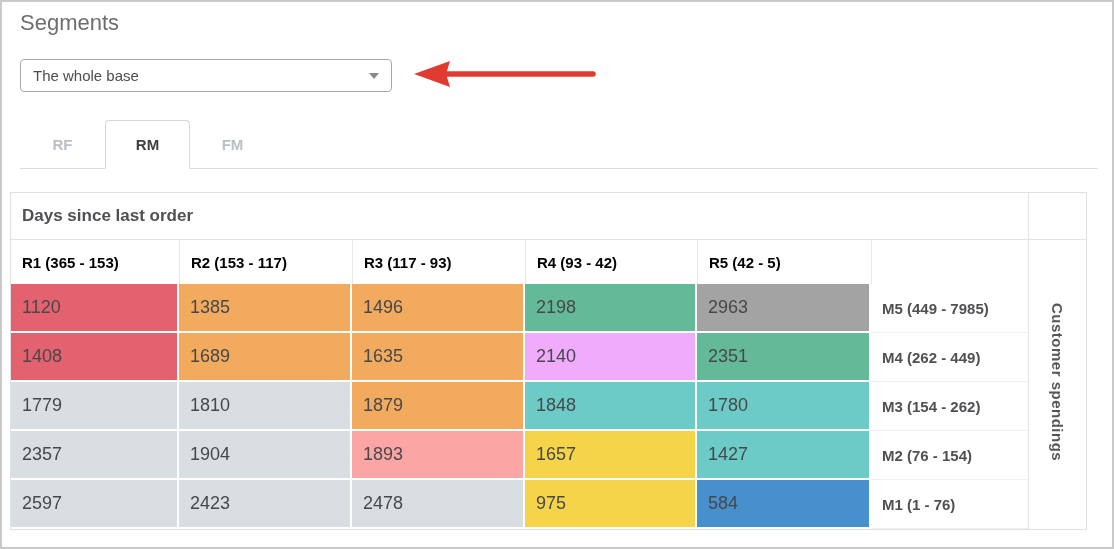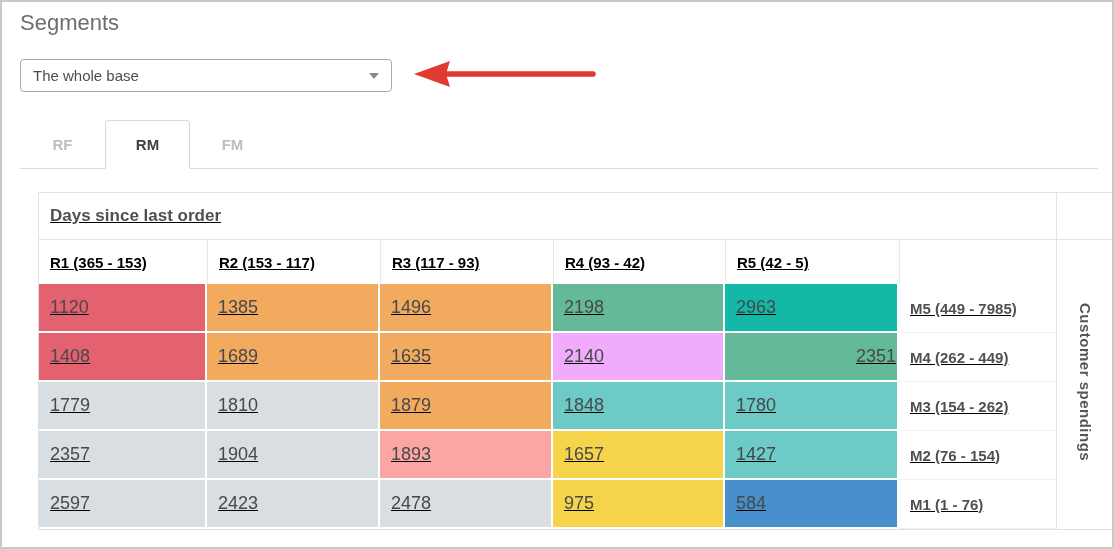--- a/index.html
+++ b/index.html
@@ -28,21 +28,21 @@
     display: flex; border-bottom: 1px solid #dcdcdc;
   }
   .tab {
     width: 85px; height: 49px; display: flex; align-items: center; justify-content: center;
     font-size: 15px; font-weight: 700; color: #b9bfc7; cursor: pointer;
   }
   .tab.active {
     color: #3e4045; background: #fff; border: 1px solid #d8d8d8; border-bottom: 1px solid #fff;
     border-radius: 4px 4px 0 0; margin-bottom: -1px;
   }
-  .matrix-wrap { position: absolute; left: 36px; top: 190px; text-decoration: underline; }
+  .matrix-wrap { position: absolute; left: 8px; top: 190px; }
   table.matrix {
     border-collapse: separate; border-spacing: 0; table-layout: fixed;
     width: 1075px; border: 1px solid #e0e0e0; background: #fff;
   }
   .matrix td, .matrix th { box-sizing: border-box; text-align: left; }
   .matrix-title-cell {
     height: 47px; padding-left: 11px; font-size: 17px; font-weight: 700; color: #4e5054;
     border-bottom: 1px solid #e3e3e3;
   }
   .cs-empty { border-left: 1px solid #e3e3e3; border-bottom: 1px solid #e3e3e3; }
@@ -113,29 +113,29 @@
             <th class="col-head">R5 (42 - 5)</th>
             <th class="col-head m-head"></th>
             <td class="cs-cell" rowspan="6"><span class="cs-text">Customer spendings</span></td>
           </tr>
 
       <tr class="">
             <td class="cell" style="background: rgb(228, 97, 111);">1120</td>
             <td class="cell" style="background: rgb(242, 170, 94); margin-left: 32px;">1385</td>
             <td class="cell" style="background: rgb(242, 170, 94);">1496</td>
             <td class="cell" style="background: rgb(100, 186, 152);">2198</td>
-            <td class="cell" style="background: #14b8a6;">2963</td>
+            <td class="cell" style="background: #a3a3a3;">2963</td>
             <td class="mlabel">M5 (449 - 7985)</td>
           </tr>
           <tr class="">
             <td class="cell" style="background: rgb(228, 97, 111);">1408</td>
             <td class="cell" style="background: rgb(242, 170, 94);">1689</td>
             <td class="cell" style="background: rgb(242, 170, 94);">1635</td>
             <td class="cell" style="background: #f0abfc;">2140</td>
-            <td class="cell" style="background: rgb(100, 186, 152); text-align: right;">2351</td>
+            <td class="cell" style="background: rgb(100, 186, 152);">2351</td>
             <td class="mlabel">M4 (262 - 449)</td>
           </tr>
           <tr class="">
             <td class="cell" style="background: rgb(217, 222, 226);">1779</td>
             <td class="cell" style="background: rgb(217, 222, 226);">1810</td>
             <td class="cell" style="background: rgb(242, 170, 94);">1879</td>
             <td class="cell" style="background: rgb(108, 202, 199);">1848</td>
             <td class="cell" style="background: rgb(108, 202, 199);">1780</td>
             <td class="mlabel">M3 (154 - 262)</td>
           </tr>

